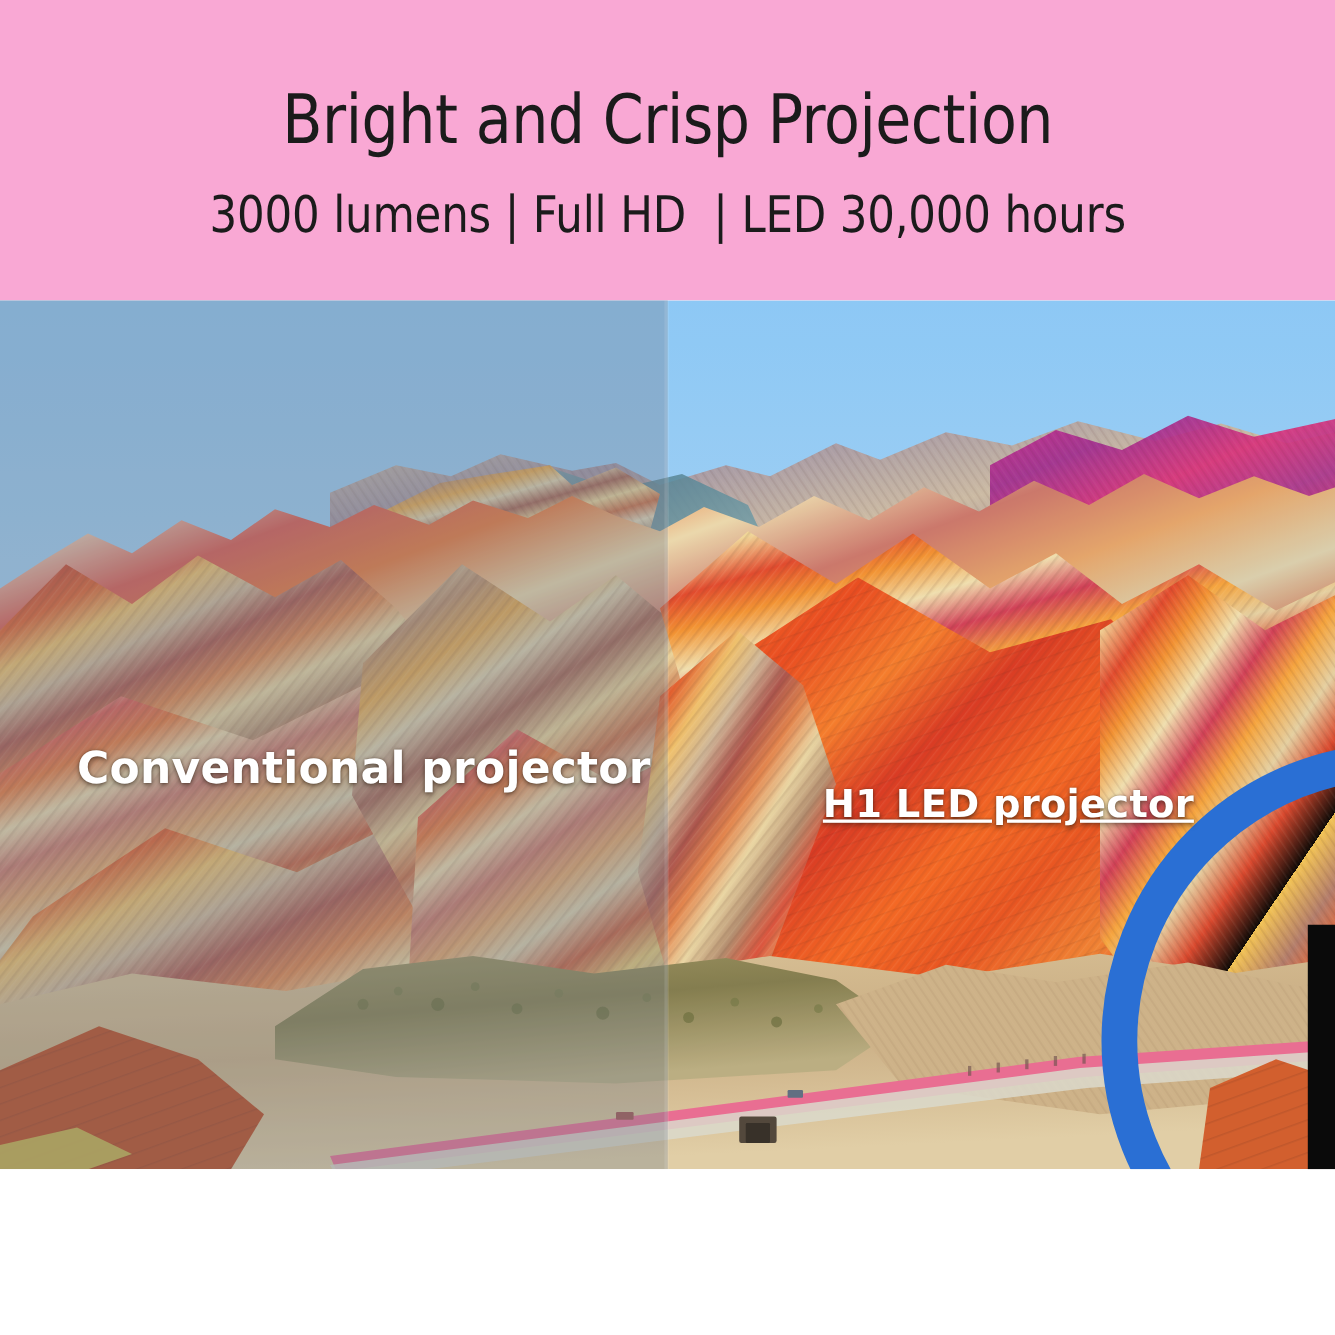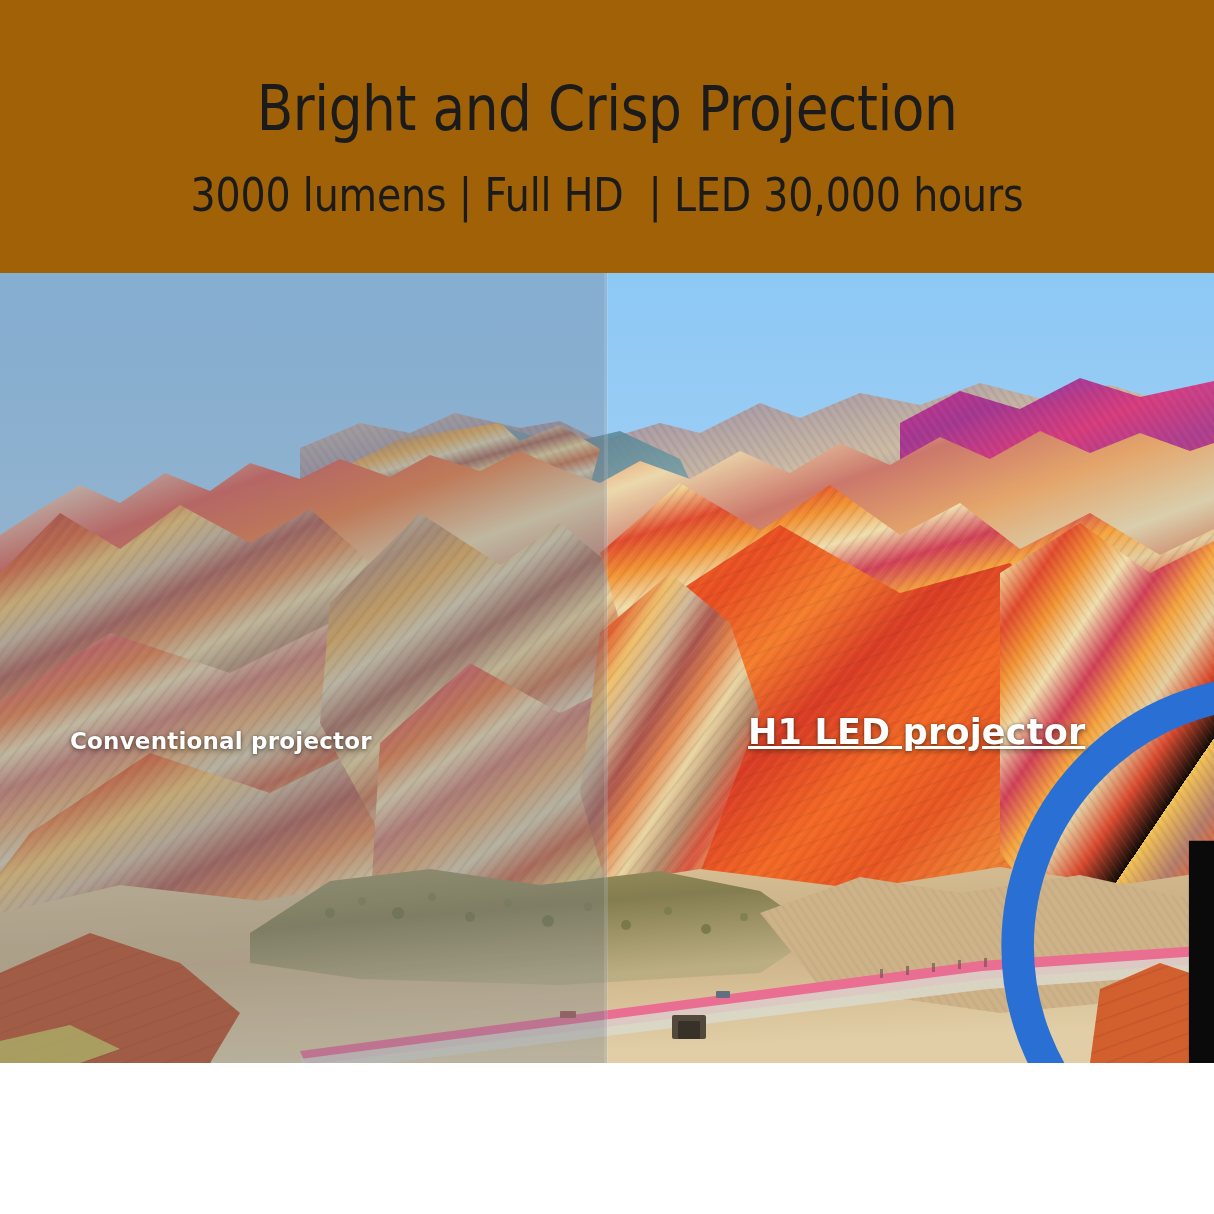--- a/index.html
+++ b/index.html
@@ -3,21 +3,21 @@
 <meta charset="utf-8">
 <style>
   * { margin:0; padding:0; box-sizing:border-box; }
   html,body { width:1214px; height:1214px; background:#ffffff; }
   body { font-family:"Liberation Sans", sans-serif; overflow:hidden; }
 
   .page { position:relative; width:1214px; height:1214px; background:#fff; }
 
   
   .header { position:absolute; top:0; left:0; width:1214px; height:273px;
-            background:#a16207; text-align:center; }
+            background:#f9a8d4; text-align:center; }
   .headline { position:absolute; left:0; right:0; top:78px;
               font-size:62px; font-weight:400; color:#1b1b1b;
               letter-spacing:-0.5px; line-height:1.0;
               font-family:"DejaVu Sans", sans-serif;
               transform:scaleX(0.86); transform-origin:center top; }
   .subline  { position:absolute; left:0; right:0; top:172px;
               font-size:46px; font-weight:400; color:#1b1b1b;
               letter-spacing:-0.2px; line-height:1.0; white-space:pre;
               font-family:"DejaVu Sans", sans-serif;
               transform:scaleX(0.86); transform-origin:center top; }
@@ -34,21 +34,21 @@
   .wash-left { position:absolute; left:0; top:0; width:607px; height:790px;
                background:rgba(200,208,220,0.22); pointer-events:none; }
   .seam { position:absolute; left:604px; top:0; width:4px; height:790px;
           background:rgba(255,255,255,0.12); pointer-events:none; }
 
   
   .label { position:absolute; color:#ffffff; font-weight:700;
            font-family:"DejaVu Sans", sans-serif;
            text-shadow:0 2px 5px rgba(40,25,15,0.55), 0 0 2px rgba(60,40,20,0.5);
            white-space:nowrap; }
-  .label-left  { left:70px;  top:728px; font-size:23px; letter-spacing:0.2px; }
+  .label-left  { left:70px;  top:676px; font-size:40px; letter-spacing:0.2px; }
   .label-right { left:748px; top:712px; font-size:35px; letter-spacing:0.2px;text-decoration:underline; }
 
   
   .dlp { position:absolute; left:958px; top:300px; width:224px; height:128px; }
   .dlp svg { display:block; }
 
   .footer { position:absolute; left:0; top:1063px; width:1214px; height:151px;
             background:#ffffff; }
 </style>
 </head>

